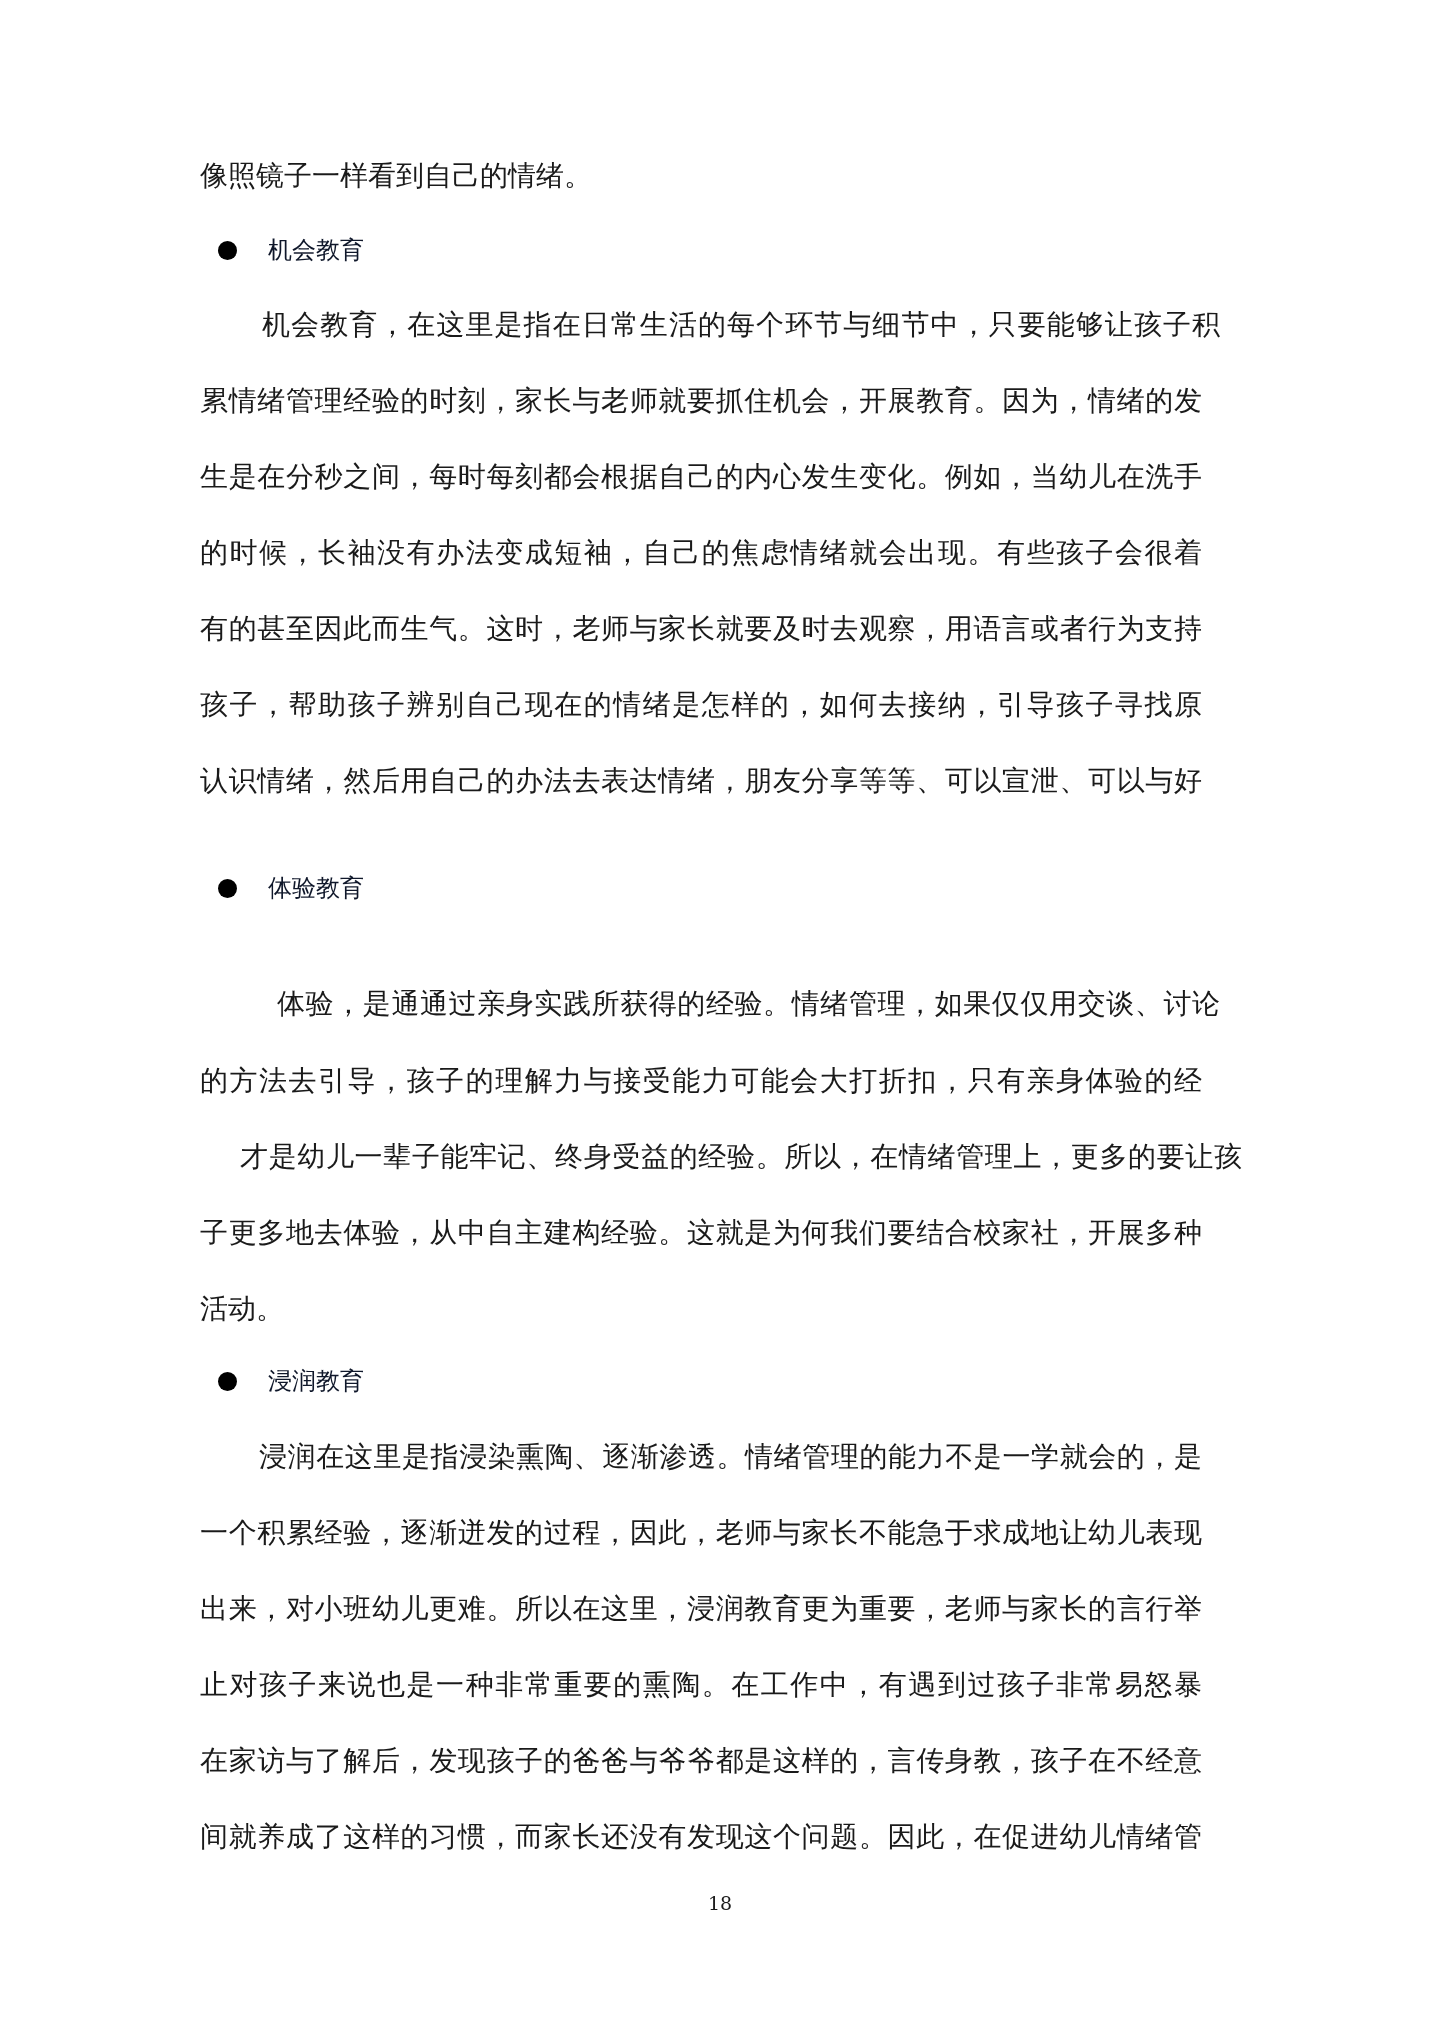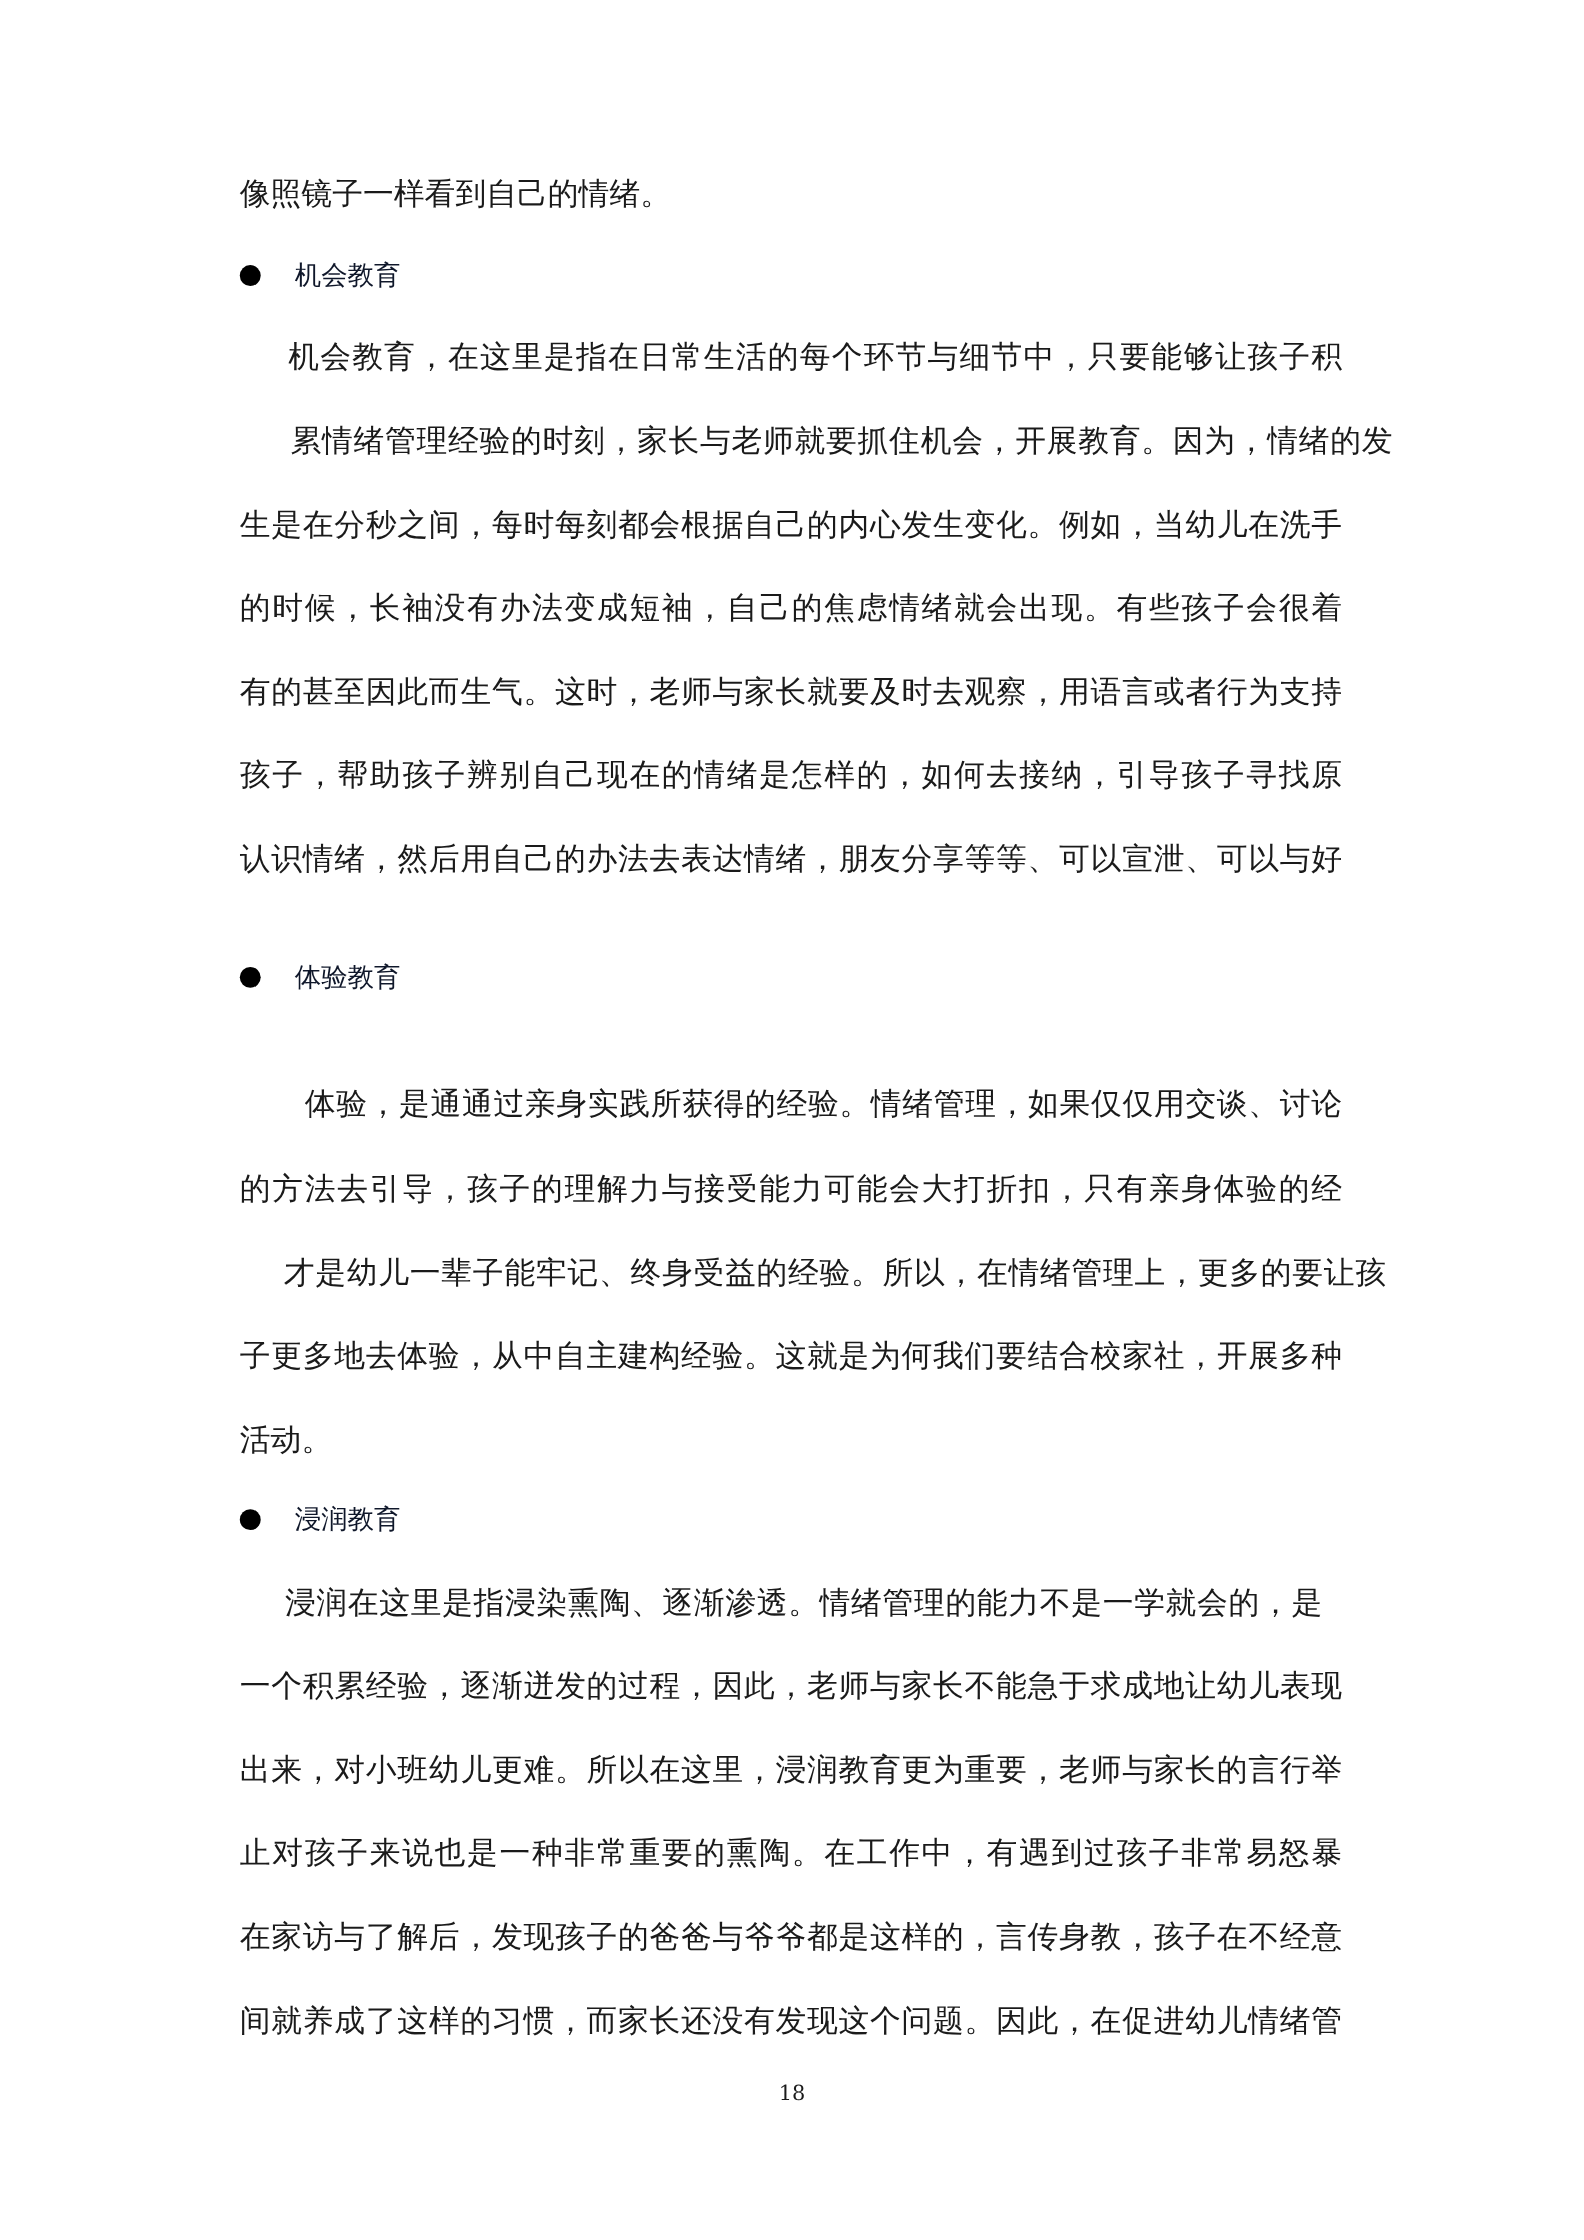--- a/index.html
+++ b/index.html
@@ -1,20 +1,20 @@
 <!DOCTYPE html>
 <html><head>
 <meta charset="utf-8">
 <style>
   html, body { margin: 0; padding: 0; background: #ffffff; }
   body { width: 1440px; height: 2036px; position: relative; overflow: hidden; }
   .page { position: absolute; left: 0; top: 0; width: 1440px; height: 2036px; background: #ffffff; }
   .line {
     position: absolute;
-    left: 218px;
+    left: 200px;
     width: 1002px;
     height: 40px;
     line-height: 40px;
     font-family: "DejaVu Serif", "Liberation Serif", serif;
     font-size: 28px;
     color: #1a1a1a;
     white-space: nowrap;
     text-align: left;
   }
   .line.justify {
@@ -62,21 +62,21 @@
 
 <div class="page">
 
   <div class="line" style="top:156px;">像照镜子一样看到自己的情绪。</div>
 
   <div class="heading" style="top:230px;">
     <span class="bullet"></span>
     <span class="heading-text">机会教育</span>
   </div>
   <div class="line justify" style="top:305px; left:262px; width:958px;">机会教育，在这里是指在日常生活的每个环节与细节中，只要能够让孩子积</div>
-  <div class="line justify" style="top:381px;margin-left:46px;">累情绪管理经验的时刻，家长与老师就要抓住机会，开展教育。因为，情绪的发</div>
+  <div class="line justify" style="top:381px;">累情绪管理经验的时刻，家长与老师就要抓住机会，开展教育。因为，情绪的发</div>
   <div class="line justify" style="top:457px;">生是在分秒之间，每时每刻都会根据自己的内心发生变化。例如，当幼儿在洗手</div>
   <div class="line justify" style="top:533px;">的时候，长袖没有办法变成短袖，自己的焦虑情绪就会出现。有些孩子会很着急，</div>
   <div class="line justify" style="top:609px;">有的甚至因此而生气。这时，老师与家长就要及时去观察，用语言或者行为支持</div>
   <div class="line justify" style="top:685px;">孩子，帮助孩子辨别自己现在的情绪是怎样的，如何去接纳，引导孩子寻找原因，</div>
   <div class="line justify" style="top:761px;">认识情绪，然后用自己的办法去表达情绪，朋友分享等等、可以宣泄、可以与好</div>
 
   <div class="heading" style="top:868px;">
     <span class="bullet"></span>
     <span class="heading-text">体验教育</span>
   </div>

